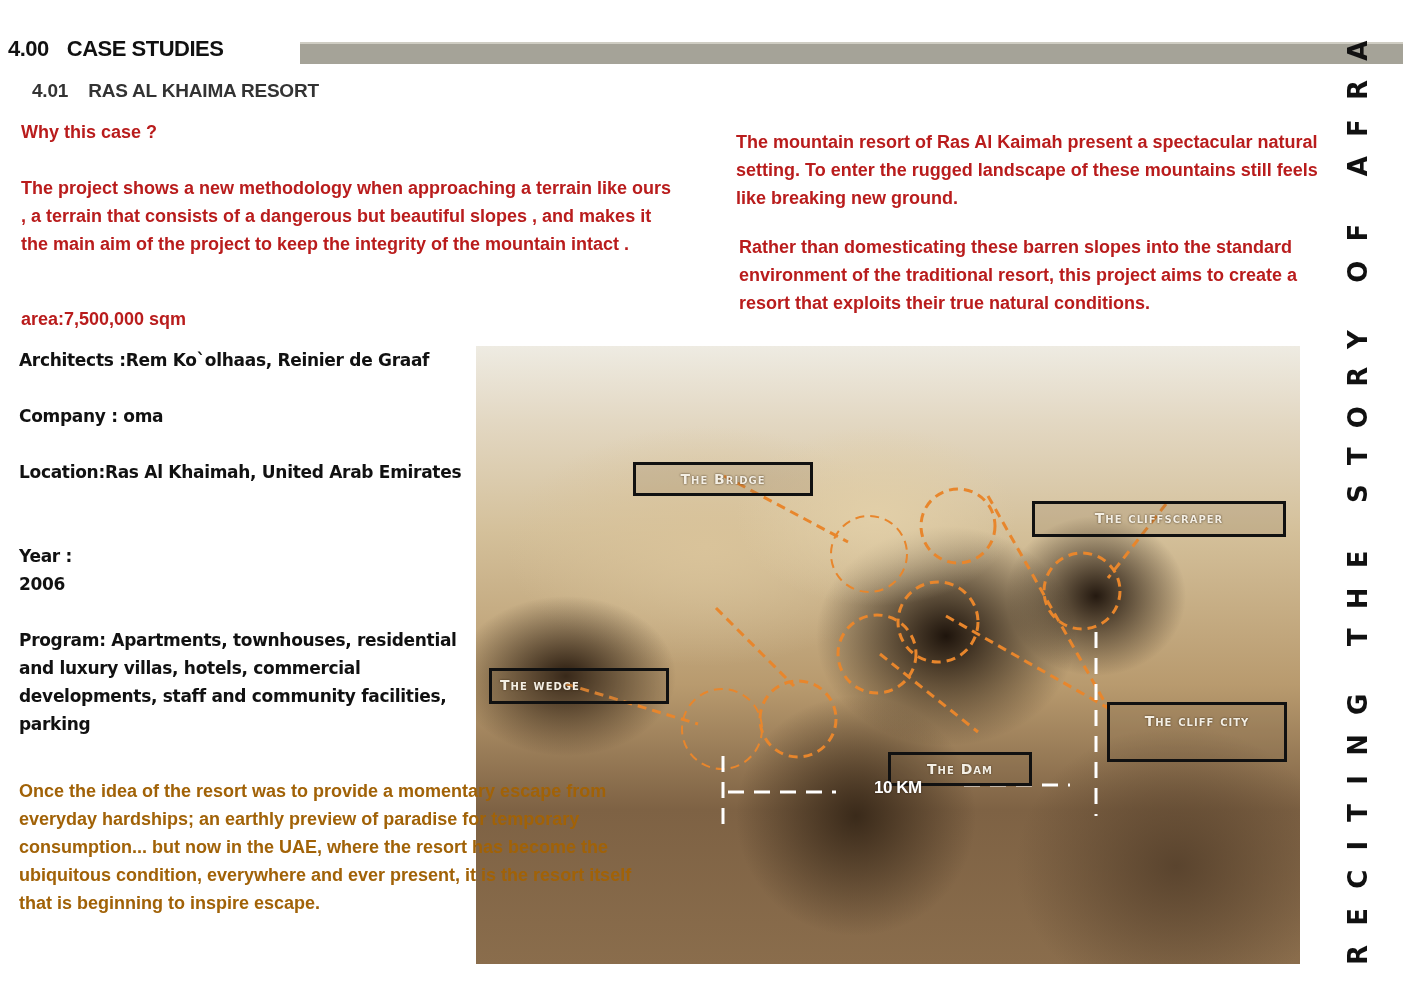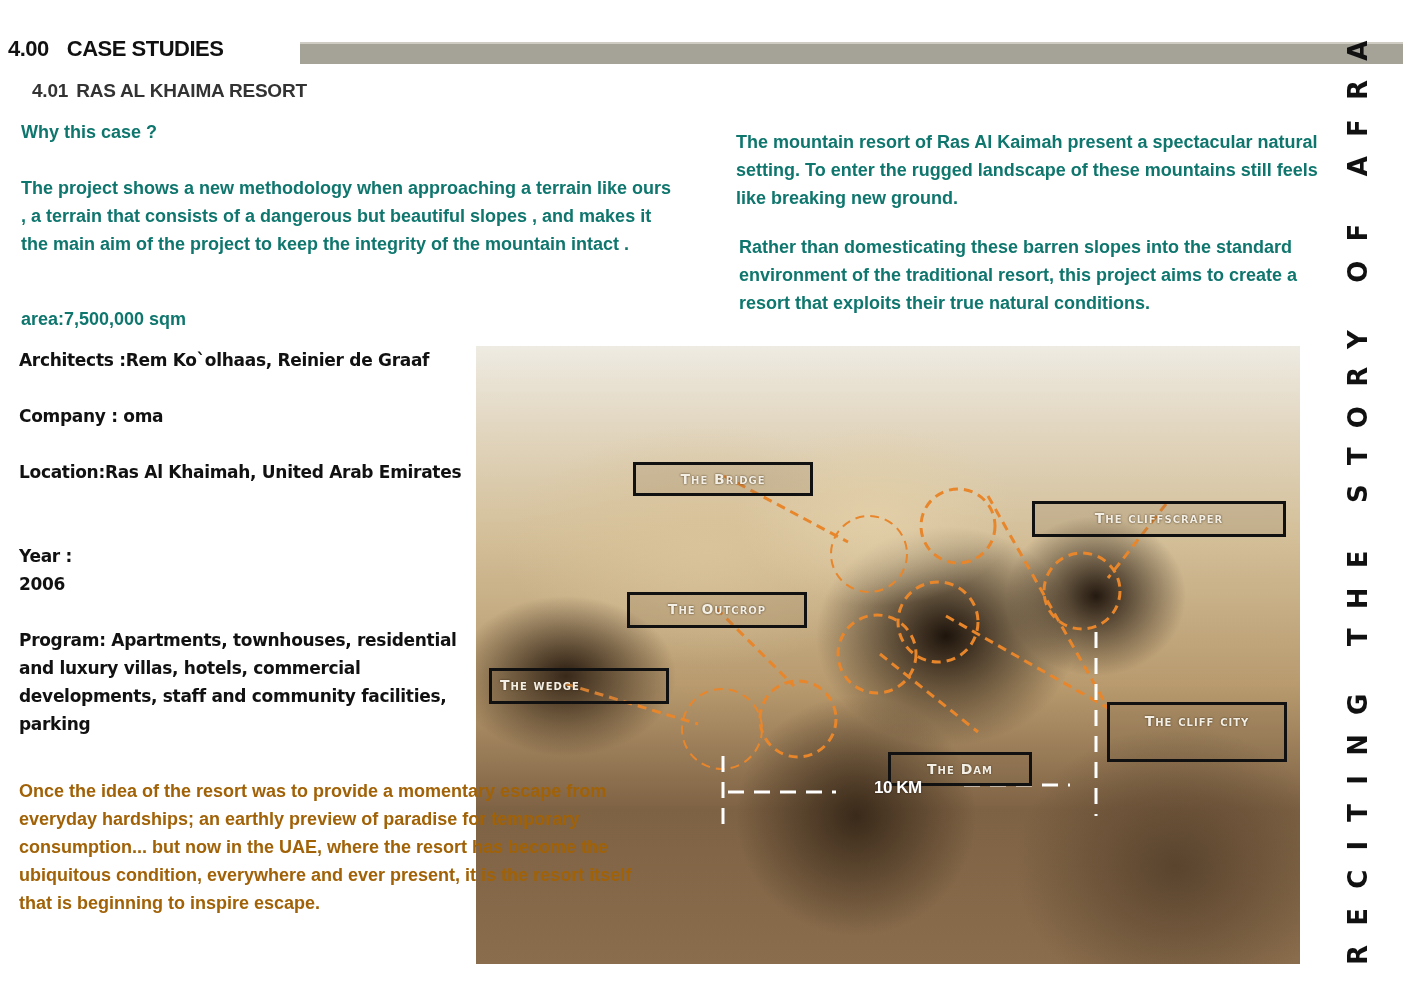--- a/index.html
+++ b/index.html
@@ -7,23 +7,23 @@
     width: 1403px; height: 992px; position: relative; overflow: hidden;
     background: #ffffff; color: #111;
     font-family: "Liberation Sans", sans-serif;
   }
   .abs { position: absolute; }
 
   #section-title { left: 8px; top: 36px; font-size: 22px; font-weight: bold; letter-spacing: -0.5px; white-space: nowrap; }
   #section-title .num { margin-right: 18px; }
   #header-bar { left: 300px; top: 42px; width: 1103px; height: 20px; background: #a5a398; border-top: 2px solid #cfcdc3; }
   #sub-title { left: 32px; top: 80px; font-size: 19px; font-weight: bold; color: #333; white-space: nowrap; letter-spacing: -0.2px; }
-  #sub-title .num { margin-right: 8px; }
+  #sub-title .num { margin-right: 20px; }
 
-  .txt { font-size: 18px; line-height: 28px; font-weight: bold; color: #0f766e; }
+  .txt { font-size: 18px; line-height: 28px; font-weight: bold; color: #b91c1c; }
   #why-heading { left: 21px; top: 118px; }
   #why-body { left: 21px; top: 174px; width: 660px; }
   #area { left: 21px; top: 305px; }
 
   #mountain-p1 { left: 736px; top: 128px; width: 600px; }
   #mountain-p2 { left: 739px; top: 233px; width: 600px; }
 
   .facts { font-family: "DejaVu Sans", sans-serif; font-size: 17px; line-height: 28px; font-weight: bold; letter-spacing: -0.3px; }
   #architects { left: 19px; top: 346px; white-space: nowrap; }
   #company { left: 19px; top: 402px; }
@@ -109,21 +109,20 @@
     </g>
     <g stroke="#ffffff" stroke-width="3" stroke-dasharray="16 10" fill="none">
       <line x1="247" y1="410" x2="247" y2="478"></line>
       <line x1="252" y1="446" x2="360" y2="446"></line>
       <line x1="488" y1="439" x2="594" y2="439"></line>
       <line x1="620" y1="286" x2="620" y2="470"></line>
     </g>
   </svg>
   <div id="label-bridge" class="map-label">The Bridge</div>
   <div id="label-cliffscraper" class="map-label">The cliffscraper</div>
-  <div id="label-outcrop" class="map-label">The Outcrop</div>
   <div id="label-wedge" class="map-label">The wedge</div>
   <div id="label-dam" class="map-label">The Dam</div>
   <div id="label-cliffcity" class="map-label">The cliff city</div>
   <div id="scale-text" class="abs">10 KM</div>
 </div>
 
 <div id="architects" class="abs facts">Architects :Rem Ko`olhaas, Reinier de Graaf</div>
 <div id="company" class="abs facts">Company : oma</div>
 <div id="location" class="abs facts">Location:Ras Al Khaimah, United Arab Emirates</div>
 <div id="year-label" class="abs facts">Year :</div>

